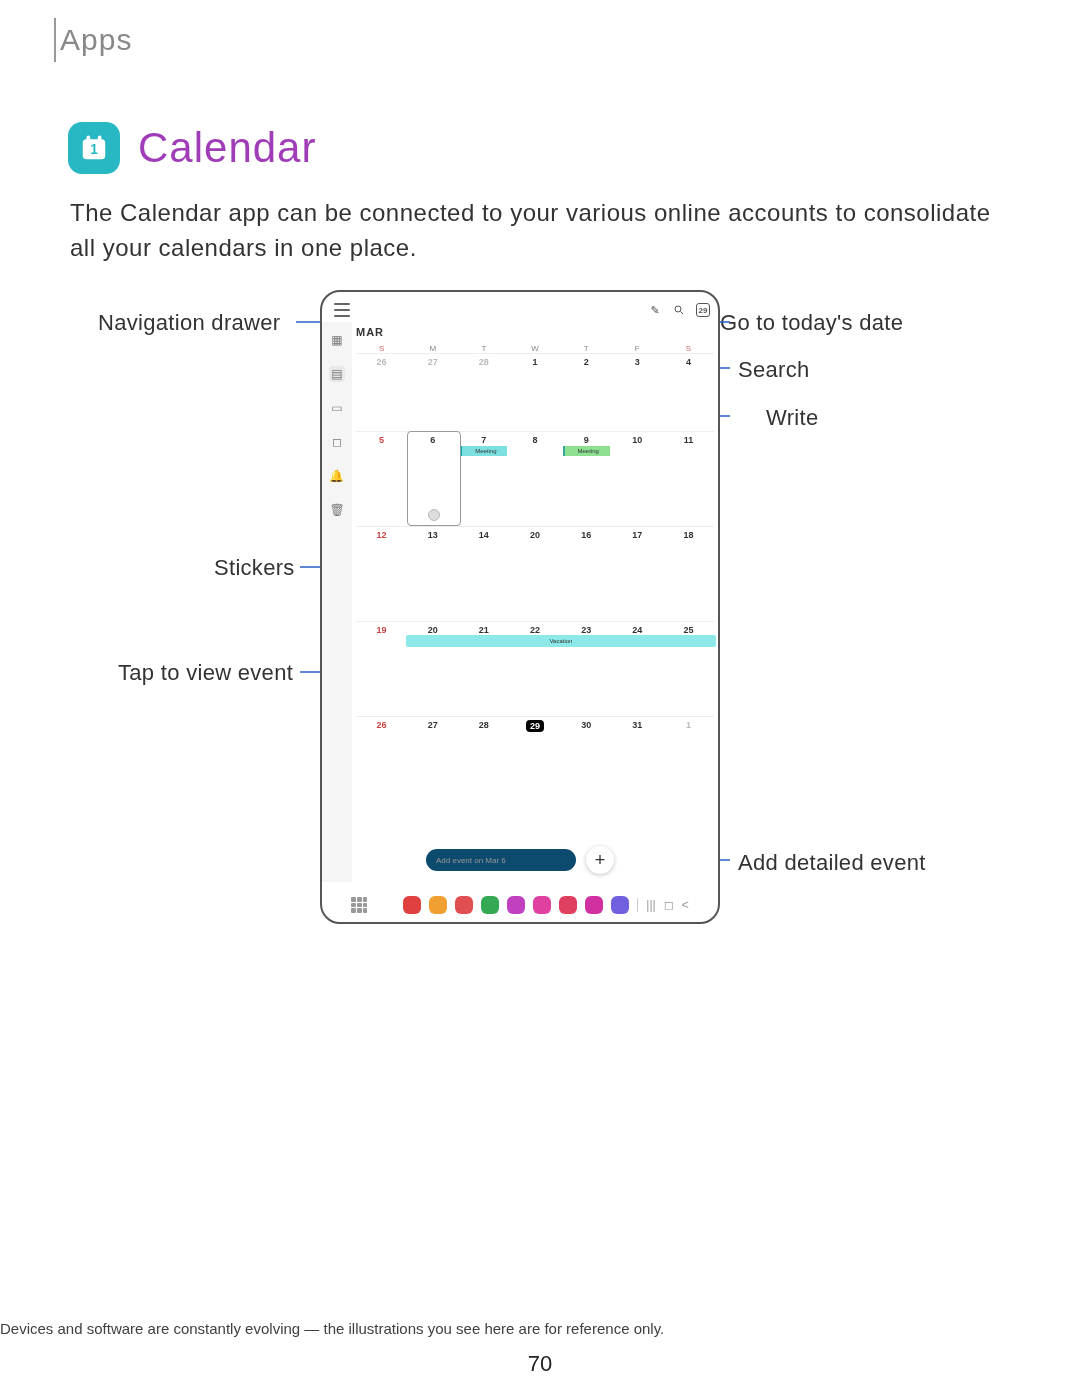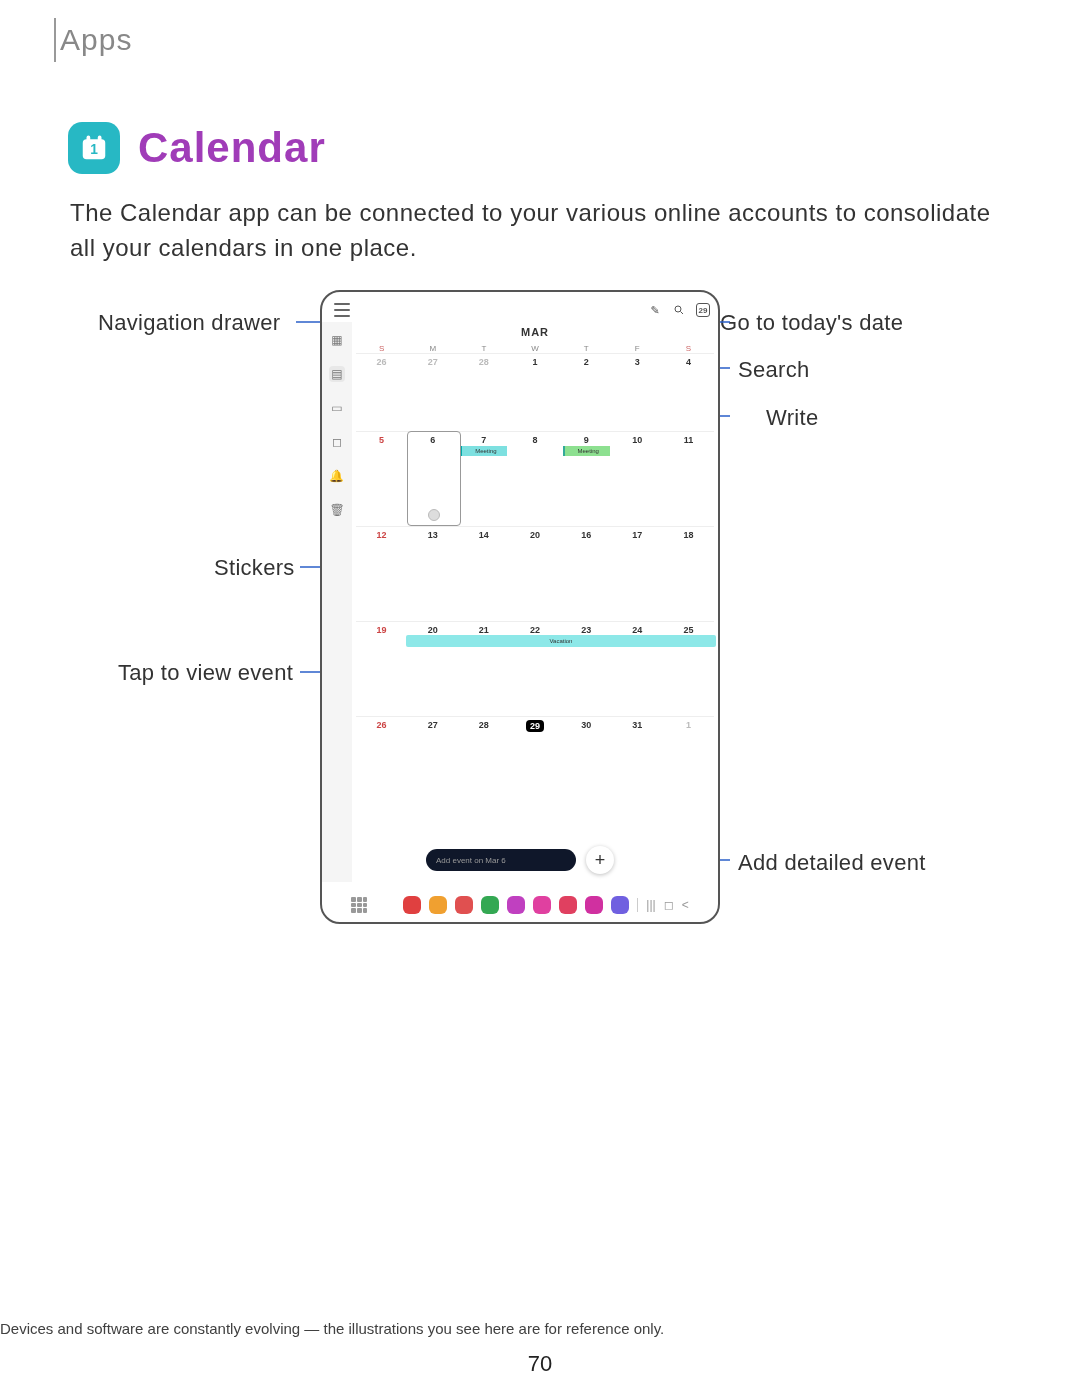--- a/index.html
+++ b/index.html
@@ -36,21 +36,21 @@
     border-radius: 14px;
     display: flex;
     align-items: center;
     justify-content: center;
     margin-right: 18px;
   }
   .cal-icon svg { width: 30px; height: 30px; }
   .title-text {
     font-size: 42px;
     color: #a03cb8;
-    font-weight: 700;
+    font-weight: 400;
     letter-spacing: 1px;
   }
   .desc {
     margin: 22px 70px 0 70px;
     font-size: 24px;
     line-height: 1.45;
     color: #333;
     letter-spacing: 0.5px;
   }
   .figure-area {
@@ -77,37 +77,37 @@
   .hamburger { width: 16px; height: 14px; margin-left: 4px; display:flex; flex-direction:column; justify-content:space-between;}
   .hamburger span { display:block; height:2px; background:#666; border-radius:1px;}
   .top-icons { margin-left: auto; display: flex; gap: 10px; align-items:center;}
   .top-icons .tic { width:14px; height:14px; display:flex; align-items:center; justify-content:center; font-size:11px; color:#555;}
   .today-box { border:1.5px solid #555; border-radius:3px; width:16px; height:14px; font-size:8px; font-weight:bold; display:flex; align-items:center; justify-content:center;}
   .dev-body { display:flex; height: 560px; }
   .sidebar { width: 30px; background:#f5f5f5; display:flex; flex-direction:column; align-items:center; padding-top:10px; gap:18px;}
   .sidebar .sic { width:16px; height:16px; font-size:12px; color:#777; display:flex; align-items:center; justify-content:center;}
   .sidebar .sic.sel { background:#e8e8e8; border-radius:4px; padding:2px;}
   .cal-main { flex:1; padding: 0 4px; position:relative;}
-  .month-label { text-align:center; font-size:11px; font-weight:bold; color:#333; letter-spacing:1px; margin:4px 0 6px;}
+  .month-label { font-size:11px; font-weight:bold; color:#333; letter-spacing:1px; margin:4px 0 6px;}
   .dow { display:grid; grid-template-columns: repeat(7,1fr); font-size:8px; color:#888; text-align:center;}
   .weeks { position:relative; }
   .week { display:grid; grid-template-columns: repeat(7,1fr); height: 95px; border-top:1px solid #eee;}
   .week:first-child { height:78px;}
   .day { font-size:9px; padding:3px 0 0 0; text-align:center; position:relative;}
   .day.sun { color:#c44;}
   .day.gray { color:#bbb;}
   .day .num { font-weight:bold; }
   .day.today .num { background:#000; color:#fff; border-radius:4px; padding:1px 4px; display:inline-block;}
   .event-bar { position:absolute; top:14px; left:2px; right:2px; height:10px; background:#7de0e0; font-size:6px; color:#333; padding-left:2px; line-height:10px; border-left:2px solid #0aa;}
   .event-bar.green { background:#8de090; border-left-color:#3a9;}
   .multi-event { position:absolute; height:12px; background:#8de8e8; font-size:6px; text-align:center; line-height:12px; color:#333; border-radius:2px;}
   .sel-cell-border { position:absolute; border:1.5px solid #999; border-radius:4px; pointer-events:none;}
   .sticker-dot { position:absolute; width:12px; height:12px; border-radius:50%; background:#ddd; border:1px solid #bbb;}
   .add-bar { position:absolute; bottom:48px; left:50%; transform:translateX(-50%); display:flex; align-items:center; gap:10px;}
-  .add-input { width:150px; height:22px; background:#0f172a; border-radius:12px; font-size:8px; color:#999; display:flex; align-items:center; padding-left:10px;}
+  .add-input { width:150px; height:22px; background:#0c4a6e; border-radius:12px; font-size:8px; color:#999; display:flex; align-items:center; padding-left:10px;}
   .add-btn { width:28px; height:28px; border-radius:50%; background:#fff; box-shadow:0 1px 4px rgba(0,0,0,0.25); display:flex; align-items:center; justify-content:center; font-size:18px; color:#333; font-weight:300;}
   .dock { position:absolute; bottom:8px; left:0; right:0; display:flex; align-items:center; justify-content:center; gap:8px;}
   .dock .dapp { width:18px; height:18px; border-radius:6px;}
   .dock .grid-i { width:16px; height:16px; display:grid; grid-template-columns:repeat(3,1fr); grid-template-rows:repeat(3,1fr); gap:1px;}
   .dock .grid-i span { background:#999; border-radius:1px;}
   .dock .nav-i { color:#999; font-size:12px;}
   .dock .sep { width:1px; height:14px; background:#ccc;}
 
   .callout { position:absolute; color:#333; font-size:22px; letter-spacing:0.3px;}
   .leader svg { position:absolute; overflow:visible; }

